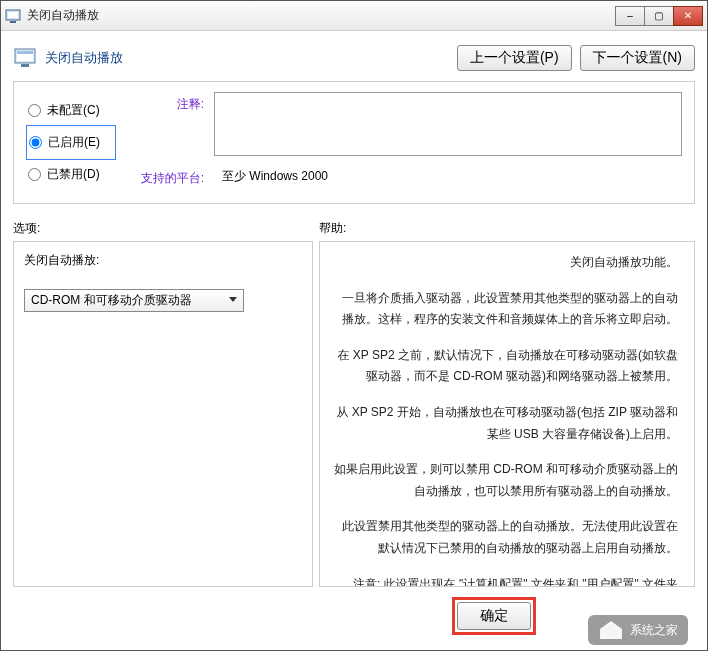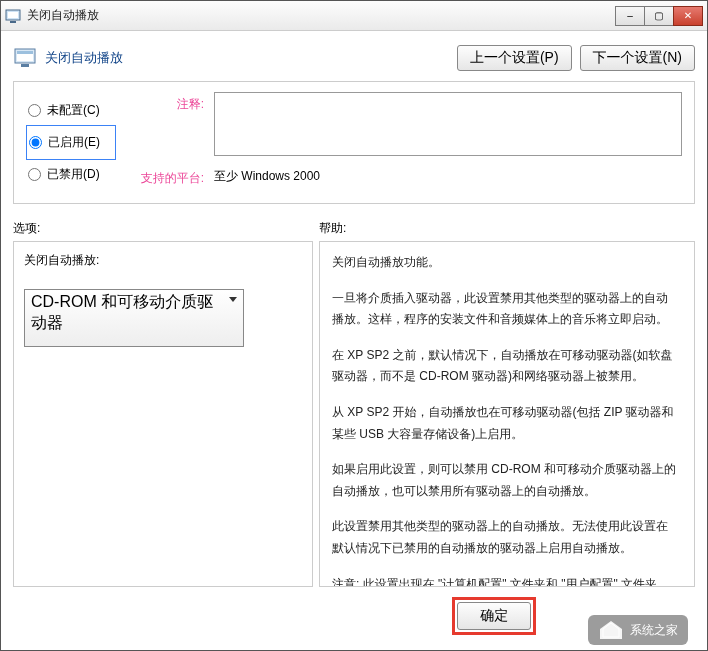--- a/index.html
+++ b/index.html
@@ -69,61 +69,62 @@
       padding: 6px 2px;
       cursor: pointer;
     }
     .radio-item input { margin-right: 6px; }
     .radio-highlight {
       border: 1px solid #3b82f6;
       padding: 8px 2px;
     }
     .form-col { flex: 1; display: flex; flex-direction: column; gap: 10px; }
     .form-row { display: flex; align-items: flex-start; gap: 10px; }
-    .form-label { width: 70px; text-align: right; padding-top: 4px; color:#ec4899;}
+    .form-label { width: 70px; text-align: right; padding-top: 4px; color:#6d28d9;}
     .comment-box {
       flex: 1; height: 64px;
       border: 1px solid #999; background: #fff;
       resize: none; font-family: inherit; font-size: 12px;
       padding: 3px 5px;
     }
-    .platform-text { padding-top: 2px; }
+    .platform-text { padding-top: 2px; margin-left: 8px; }
     .split-labels {
       display: flex; margin-top: 16px; margin-bottom: 4px;
     }
     .split-labels .left-lbl { width: 300px; }
     .split-labels .right-lbl { flex: 1; padding-left: 6px; }
     .split-area { display: flex; gap: 6px; height: 346px;}
     .options-panel {
       width: 300px; border: 1px solid #ccc;
       padding: 10px;
     }
     .opt-label { margin-bottom: 20px; }
     .opt-select-row { display:flex; }
     .opt-select {
       width: 220px;
       border: 1px solid #888;
       background: linear-gradient(#fff,#eee);
-      padding: 2px 20px 12px 6px;
-      font-size: 16px;
+      padding: 2px 20px 2px 6px;
+      font-size: 12px;
       position: relative;
       cursor: pointer;
     }
     .opt-select::after {
       content:""; position:absolute; right:6px; top:7px;
       border-left:4px solid transparent;
       border-right:4px solid transparent;
       border-top:5px solid #333;
     }
     .help-panel {
       flex: 1; border: 1px solid #ccc;
       padding: 10px 16px 10px 12px;
       overflow-y: auto;
       line-height: 1.8;
       color: #222;
+      text-align: right;
     }
     .help-panel p { margin-bottom: 14px; }
     .bottom-bar {
       padding: 10px 12px 10px 0;
       display: flex;
       justify-content: flex-end;
       gap: 10px;
       align-items: flex-start;
     }
     .btn-ok-hl { border: 3px solid #e63a2e; padding: 2px; display:inline-block; }

